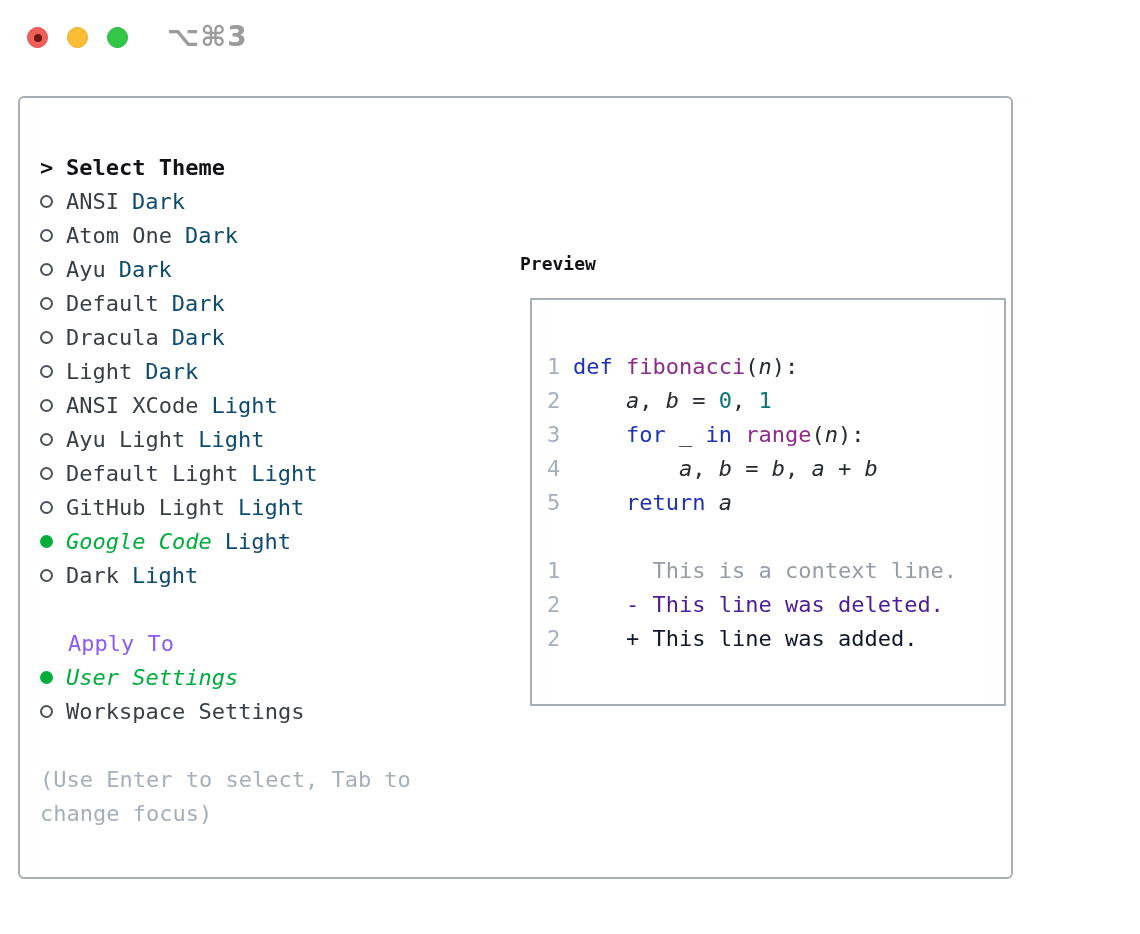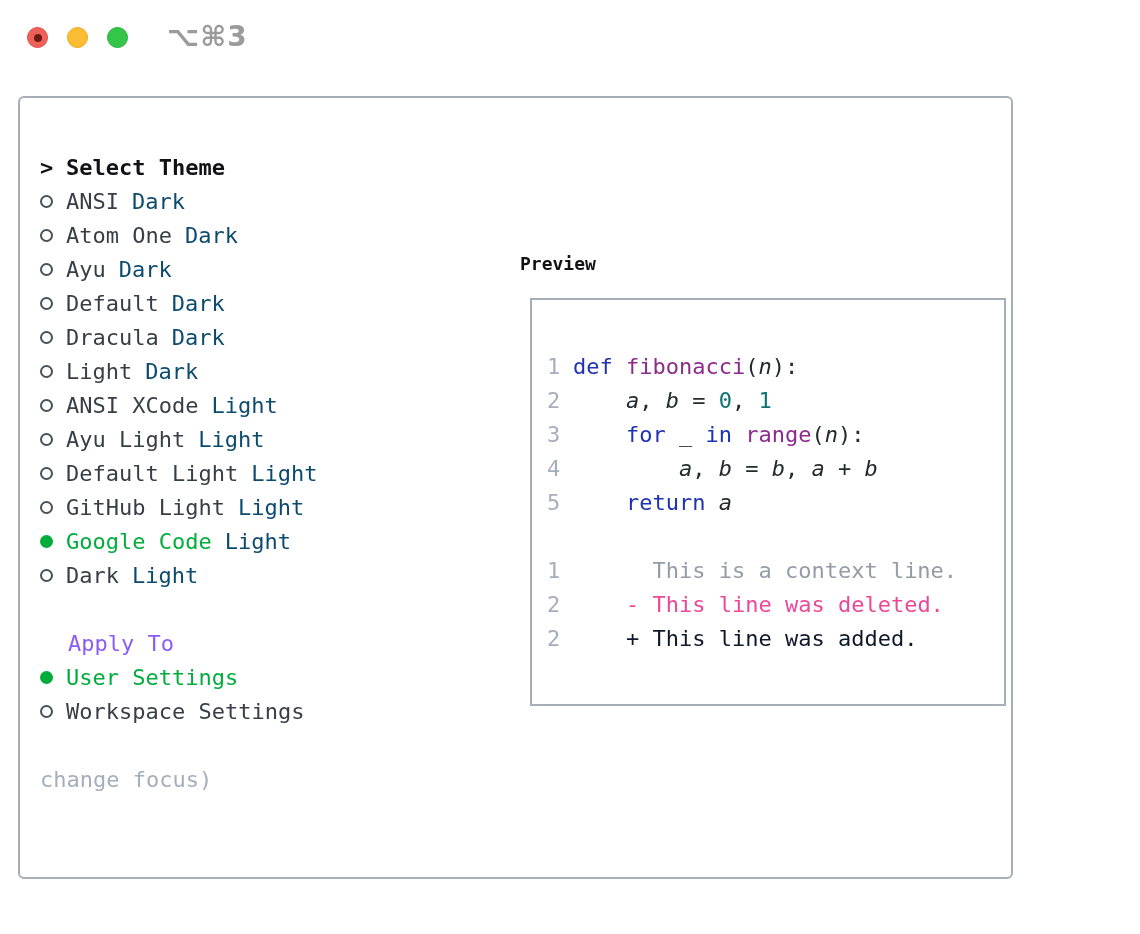--- a/index.html
+++ b/index.html
@@ -36,21 +36,21 @@
   .left-col { position:absolute; left:20px; top:52px; }
   .row { height:34px; display:flex; align-items:center; font-size:22px; color:#383e46; }
   .row.title-row { font-weight:bold; color:#111116; }
   .cursor { width:26px; font-weight:bold; color:#111116; }
   .radio {
     width:13px; height:13px; border:2px solid #4a505a; border-radius:50%;
     margin-right:13px; flex:none;
   }
   .radio.on { background:#00ad3c; border-color:#00ad3c; }
   .tname { white-space:pre; }
-  .tname.sel { color:#00ad3c; }
+  .tname.sel { color:#00ad3c;font-style:italic; }
   .tvariant { color:#0c4a6e; margin-left:13px; white-space:pre; }
   .apply-title { padding-left:28px; color:#8b5cf6; }
   .hint { color:#a5aebb; white-space:pre; }
 
   
   .preview-title {
     position:absolute; left:500px; top:148px; height:34px;
     display:flex; align-items:center;
     font-size:18px; font-weight:bold; color:#111116;
   }
@@ -61,21 +61,21 @@
   }
   .pline { height:34px; display:flex; align-items:center; font-size:22px; }
   .ln { width:13px; margin-right:13px; color:#a5aebb; flex:none; }
   .tok { white-space:pre; color:#24292e; }
   .tk-kw  { color:#1e33b2; }
   .tk-fn  { color:#8c2b8c; }
   .tk-num { color:#0d7373; }
   .tk-id  { color:#24292e; font-style:italic; }
   .tk-pl  { color:#24292e; }
   .tk-ctx { color:#959ca6; }
-  .tk-del { color:#ec4899; }
+  .tk-del { color:#4c1d95; }
   .tk-add { color:#0f172a;text-align:right; }
 </style>
 </head>
 <body>
 
 <div class="titlebar">
   <div class="light red"></div>
   <div class="light yellow"></div>
   <div class="light green"></div>
   <div class="shortcut">⌥⌘3</div>
@@ -164,20 +164,21 @@
           <span class="tname sel">User Settings</span>
         </div>
         <div class="row">
           <span class="radio"></span>
           <span class="tname">Workspace Settings</span>
         </div>
       </div>
 
     <div class="row"></div>
 
+    <div class="row hint">(Use Enter to select, Tab to</div>
     <div class="row hint">change focus)</div>
   </div>
 
   <div class="preview-title">Preview</div>
 
   <div class="preview-box">
       <div class="pline">
         <span class="ln">1</span>
         <span class="tok tk-kw">def</span>
         <span class="tok tk-pl"> </span>

